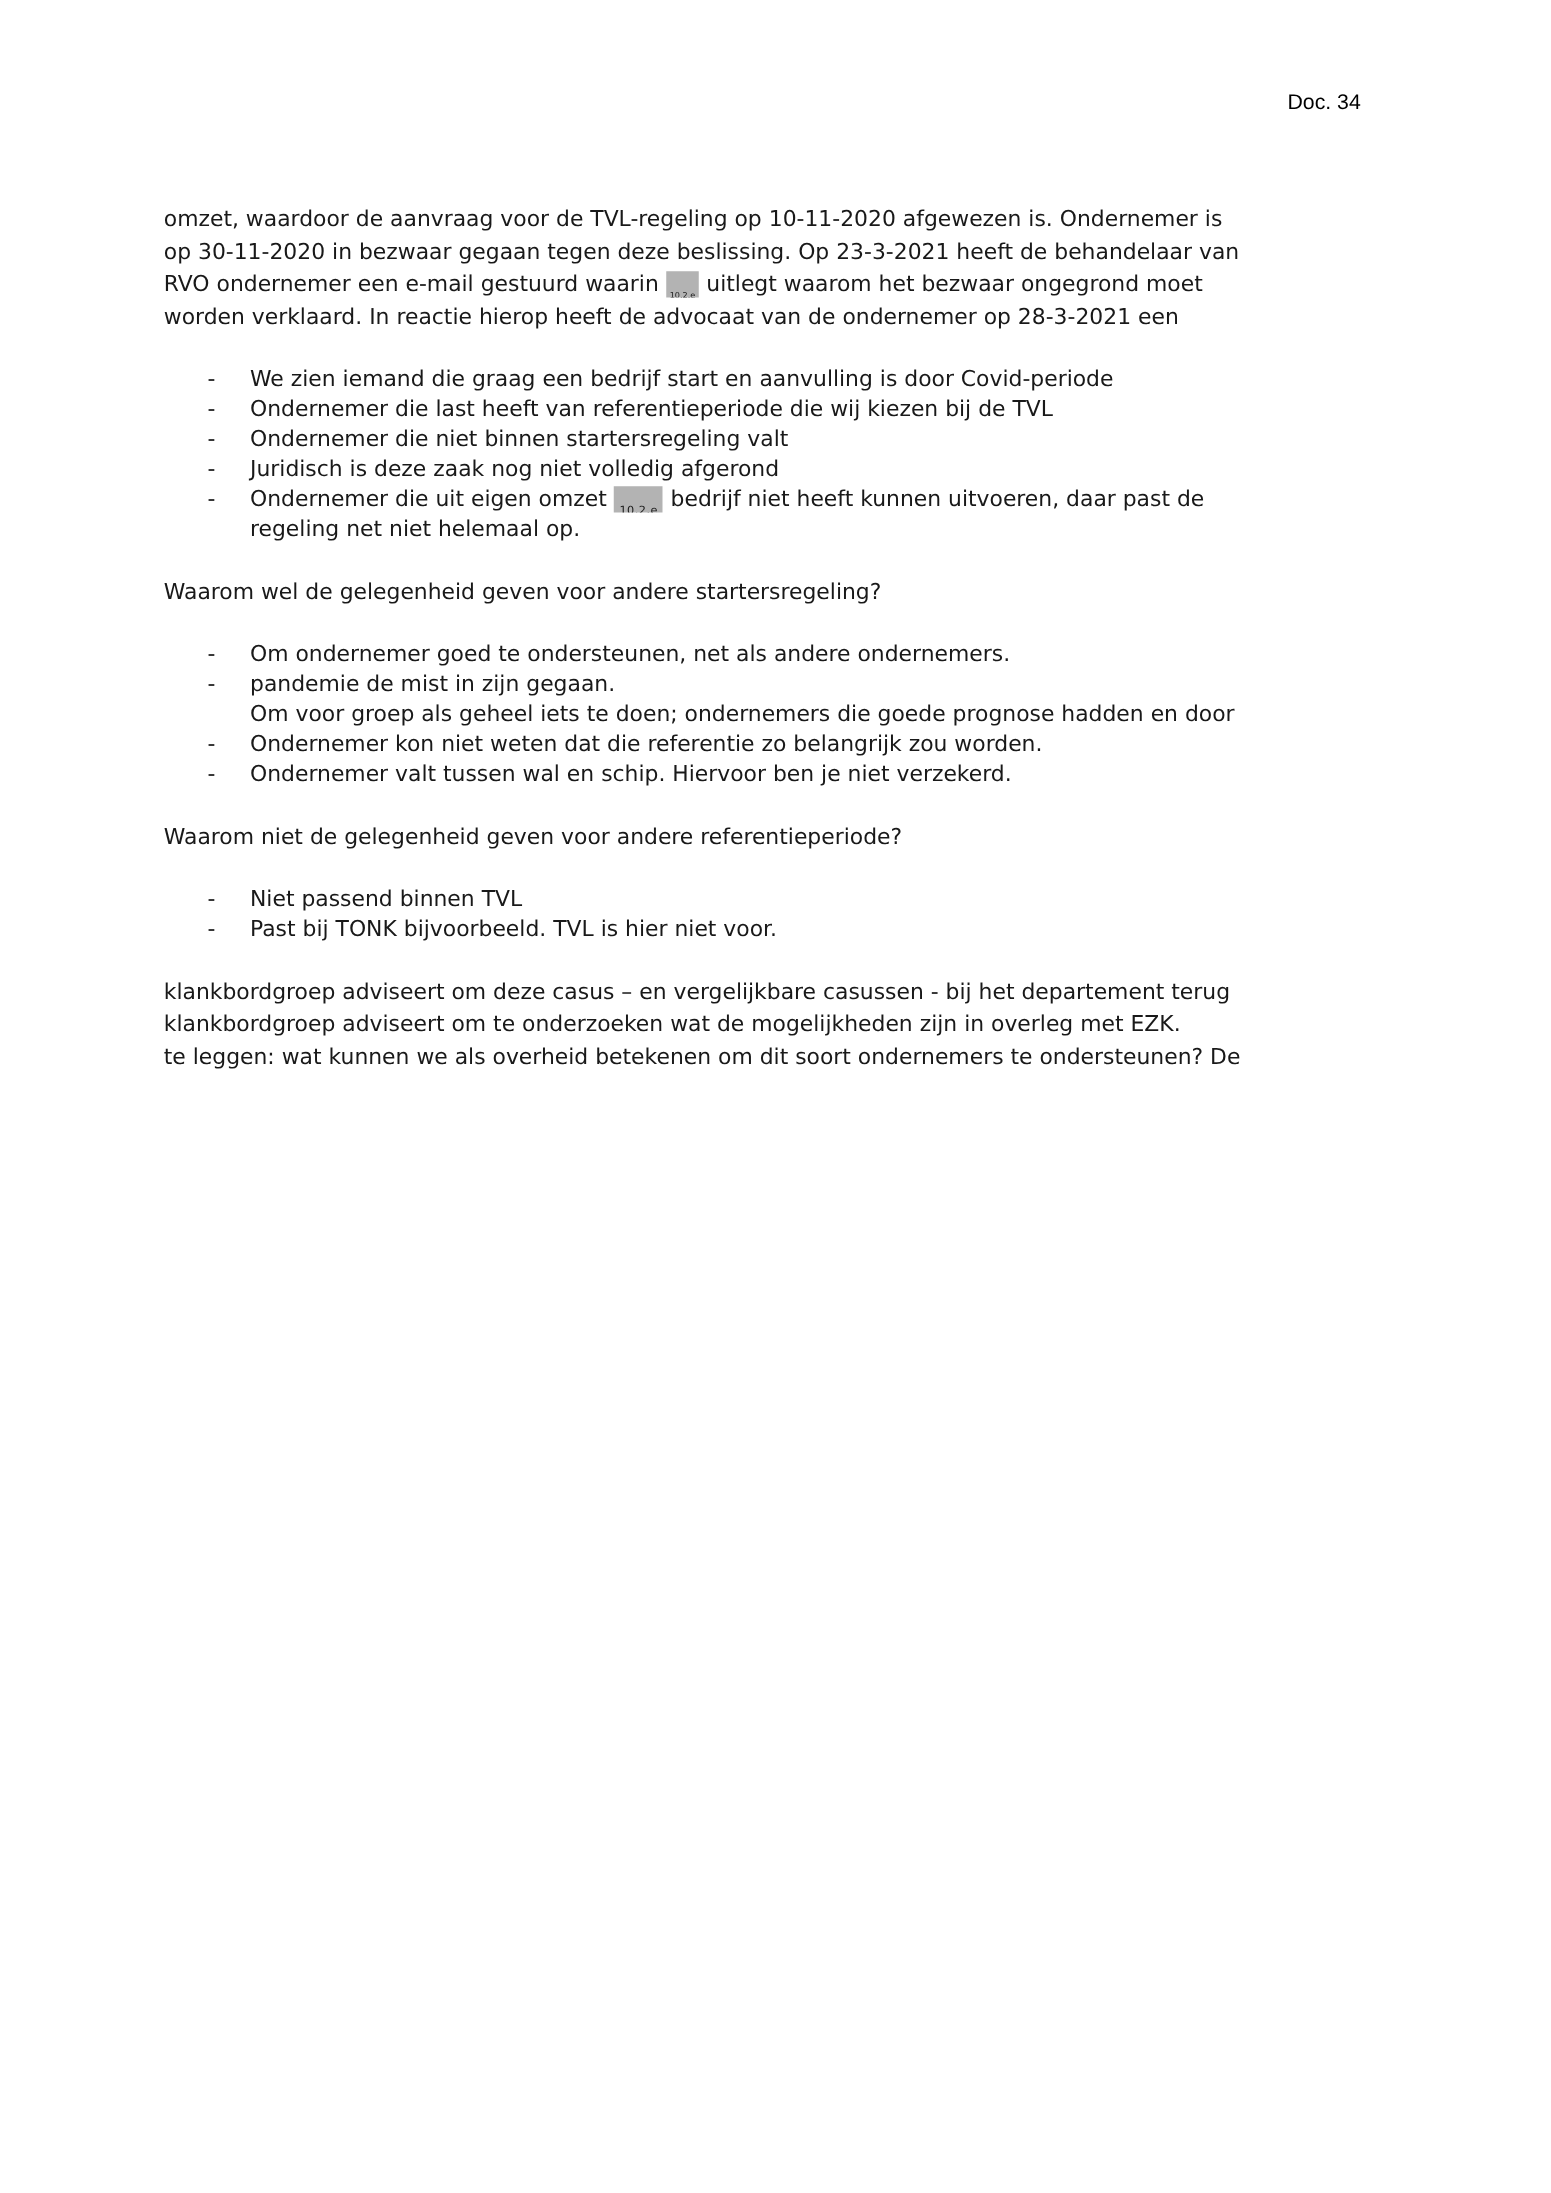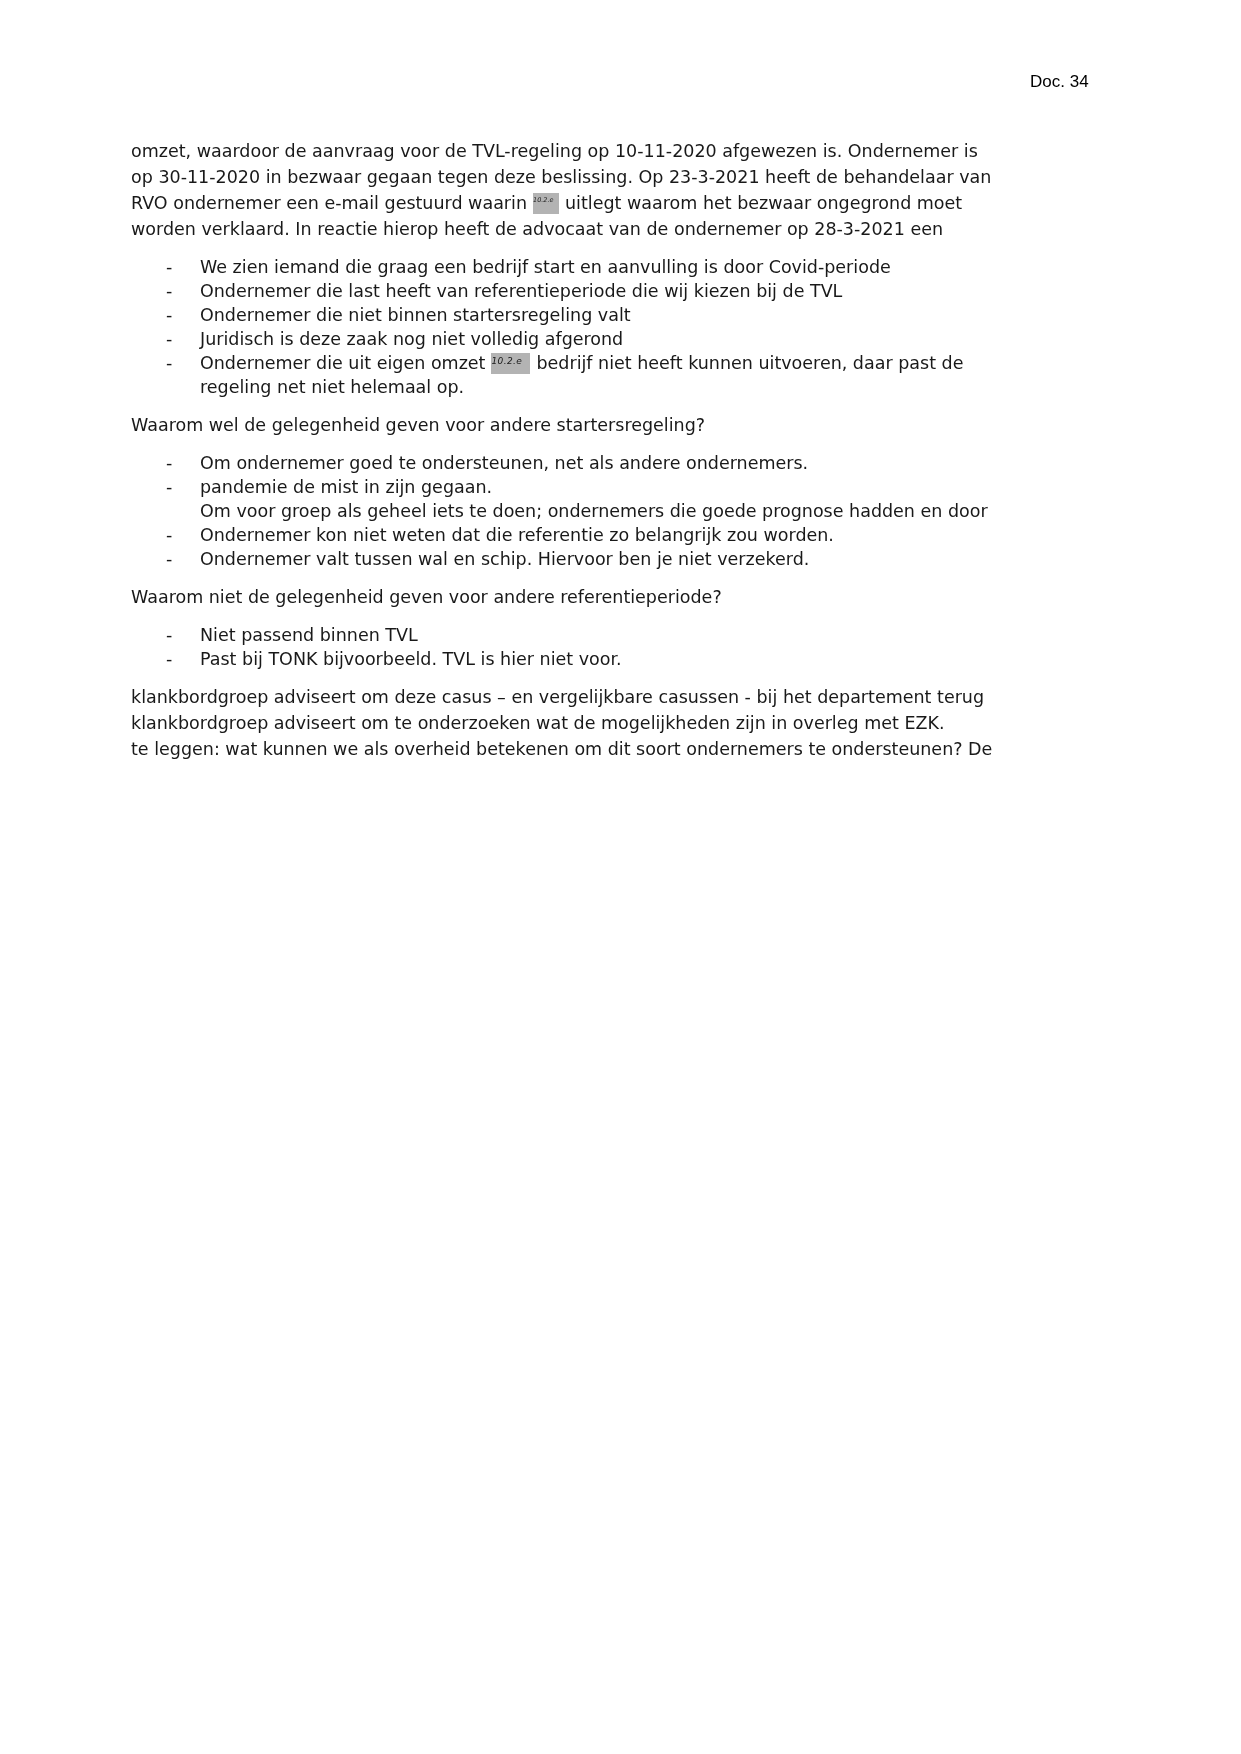--- a/index.html
+++ b/index.html
@@ -26,21 +26,21 @@
     position: absolute;
     left: 131px;
     top: 138px;
     width: 980px;
     font-size: 17.5px;
   }
   .para .line {
     line-height: 26px;
     white-space: nowrap;
   }
-  .block { margin-bottom: 13px; }
+  .block { margin-bottom: 13px; margin-top: 25px; }
   .qline { line-height: 26px; white-space: nowrap; }
   .blist .li {
     display: flex;
     padding-left: 35px;
     line-height: 24px;
   }
   .blist .dash {
     flex: none;
     width: 34px;
     white-space: pre;
@@ -53,28 +53,27 @@
     background: #b3b3b3;
     height: 21px;
     vertical-align: -5px;
     margin: 0 6px;
     overflow: hidden;
   }
   .redact-1 { width: 26px; }
   .redact-2 { width: 39px; }
   .redact-label {
     position: absolute;
-    top: 3px;
+    top: 15px;
     left: 0;
     right: 0;
-    text-align: left;
+    text-align: center;
     color: #1a1a1a;
     white-space: nowrap;
     overflow: hidden;
-    font-style: italic;
   }
   .redact-1 .redact-label { font-size: 6.5px; line-height: 8px; }
   .redact-2 .redact-label { font-size: 9px; line-height: 11px; letter-spacing: 0.4px; }
 </style>
 </head>
 <body>
 
 <div class="page">
 
   <div class="doc-label">Doc. 34</div>

